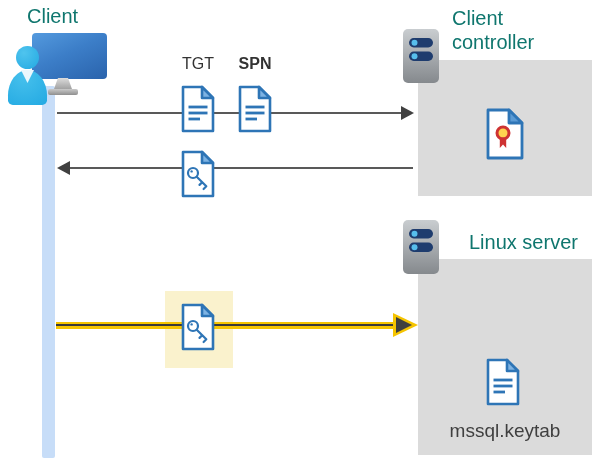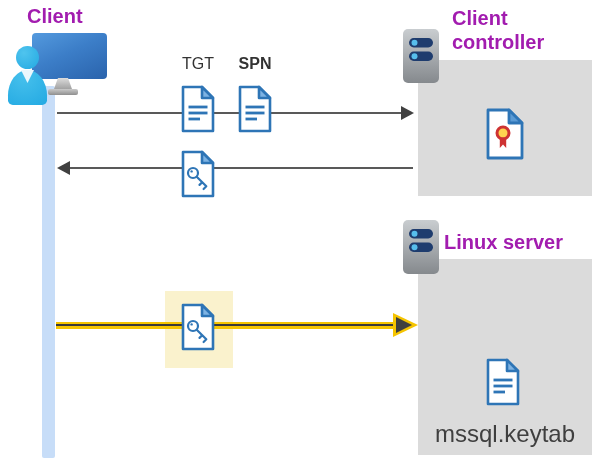--- a/index.html
+++ b/index.html
@@ -1,23 +1,23 @@
 <!DOCTYPE html>
 <html><head>
 <meta charset="utf-8">
 <style>
   html,body{margin:0;padding:0;background:#fff;}
   .diagram{position:relative;width:600px;height:468px;background:#ffffff;overflow:hidden;
            font-family:"Liberation Sans",sans-serif;}
   .abs{position:absolute;}
 
   
-  .h-title{font-size:20px;font-weight:700;color:#a21caf;line-height:1.18;}
+  .h-title{font-size:20px;font-weight:400;color:#0f766e;line-height:1.18;}
   .t-label{font-size:16px;color:#333333;}
-  .t-file{font-size:24px;color:#3f3f3f;}
+  .t-file{font-size:19px;color:#3f3f3f;}
 
   
   .lifeline{left:42px;top:86px;width:13px;height:372px;background:#c7ddf8;border-radius:2px;}
   .monitor{left:32px;top:33px;width:75px;height:46px;border-radius:4px;
            background:linear-gradient(155deg,#549ade 0%,#3c7ec8 45%,#2a63ac 100%);}
   .stand-neck{left:54px;top:78px;width:18px;height:11px;
               background:linear-gradient(#dcdcdc,#a2a2a2);
               clip-path:polygon(22% 0,78% 0,100% 100%,0 100%);}
   .stand-base{left:48px;top:89px;width:30px;height:6px;border-radius:2px;
               background:linear-gradient(#c9c9c9,#8f8f8f);}
@@ -165,16 +165,16 @@
       <line x1="10.5" y1="22" x2="29.5" y2="22" stroke="#2E75B6" stroke-width="2.8"></line>
       <line x1="10.5" y1="28" x2="29.5" y2="28" stroke="#2E75B6" stroke-width="2.8"></line>
       <line x1="10.5" y1="34" x2="22" y2="34" stroke="#2E75B6" stroke-width="2.8"></line>
     </svg>
   </div>
 
   <div class="abs h-title" style="left:27px;top:5px;">Client</div>
   <div class="abs t-label" style="left:178px;top:55px;width:40px;text-align:center;">TGT</div>
   <div class="abs t-label" style="left:235px;top:55px;width:40px;text-align:center;font-weight:bold;">SPN</div>
   <div class="abs h-title" style="left:452px;top:7px;width:122px;">Client controller</div>
-  <div class="abs h-title" style="left:444px;top:231px;">Linux server</div>
+  <div class="abs h-title" style="left:469px;top:231px;">Linux server</div>
   <div class="abs t-file" style="left:418px;top:420px;width:174px;text-align:center;">mssql.keytab</div>
 
 </div>
 
 </body></html>

